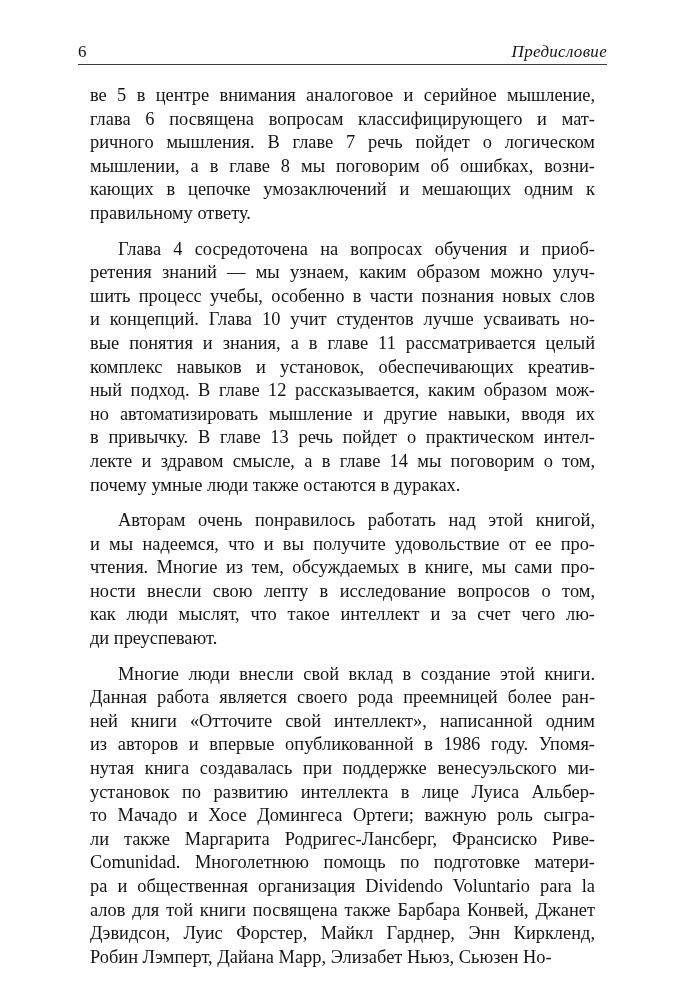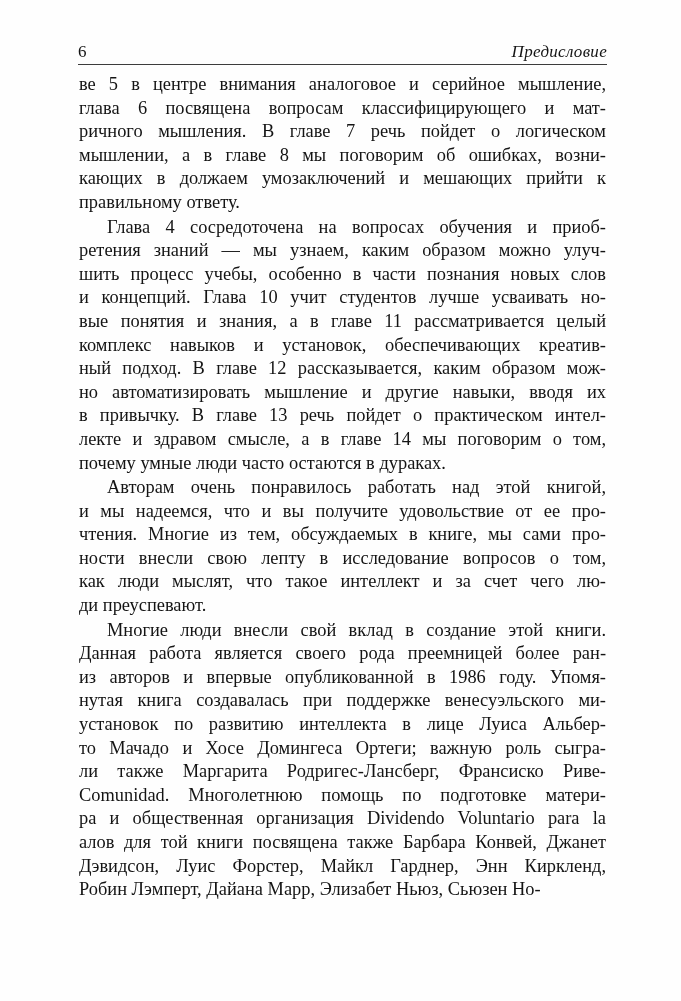--- a/index.html
+++ b/index.html
@@ -44,21 +44,21 @@
     border-top: 1.6px solid #3c3c3c;
   }
   .body-text {
     position: absolute;
     top: 72px;
     left: 78px;
     width: 529px;
     font-size: 18.4px;
   }
   .paragraph {
-    margin: 1px;
+    margin: 12px;
     padding: 0;
   }
   .line {
     height: 23.6px;
     line-height: 23.6px;
     text-align: justify;
     text-align-last: justify;
     overflow: hidden;
     white-space: nowrap;
   }
@@ -80,47 +80,48 @@
     <span class="page-number">6</span>
     <span class="running-title">Предисловие</span>
   </div>
   <div class="header-rule"></div>
   <div class="body-text">
       <div class="paragraph">
         <div class="line justified">ве 5 в центре внимания аналоговое и серийное мышление,</div>
         <div class="line justified">глава 6 посвящена вопросам классифицирующего и мат-</div>
         <div class="line justified">ричного мышления. В главе 7 речь пойдет о логическом</div>
         <div class="line justified">мышлении, а в главе 8 мы поговорим об ошибках, возни-</div>
-        <div class="line justified">кающих в должаем умозаключений и мешающих прийти к</div>
+        <div class="line justified">кающих в цепочке умозаключений и мешающих одним к</div>
         <div class="line justified last">правильному ответу.</div>
       </div>
       <div class="paragraph">
         <div class="line justified indent">Глава 4 сосредоточена на вопросах обучения и приоб-</div>
         <div class="line justified">ретения знаний — мы узнаем, каким образом можно улуч-</div>
         <div class="line justified">шить процесс учебы, особенно в части познания новых слов</div>
         <div class="line justified">и концепций. Глава 10 учит студентов лучше усваивать но-</div>
         <div class="line justified">вые понятия и знания, а в главе 11 рассматривается целый</div>
         <div class="line justified">комплекс навыков и установок, обеспечивающих креатив-</div>
         <div class="line justified">ный подход. В главе 12 рассказывается, каким образом мож-</div>
         <div class="line justified">но автоматизировать мышление и другие навыки, вводя их</div>
         <div class="line justified">в привычку. В главе 13 речь пойдет о практическом интел-</div>
         <div class="line justified">лекте и здравом смысле, а в главе 14 мы поговорим о том,</div>
-        <div class="line justified last">почему умные люди часто остаются в дураках.</div>
+        <div class="line justified last">почему умные люди также остаются в дураках.</div>
       </div>
       <div class="paragraph">
         <div class="line justified indent">Авторам очень понравилось работать над этой книгой,</div>
         <div class="line justified">и мы надеемся, что и вы получите удовольствие от ее про-</div>
         <div class="line justified">чтения. Многие из тем, обсуждаемых в книге, мы сами про-</div>
         <div class="line justified">ности внесли свою лепту в исследование вопросов о том,</div>
         <div class="line justified">как люди мыслят, что такое интеллект и за счет чего лю-</div>
         <div class="line justified last">ди преуспевают.</div>
       </div>
       <div class="paragraph">
         <div class="line justified indent">Многие люди внесли свой вклад в создание этой книги.</div>
         <div class="line justified">Данная работа является своего рода преемницей более ран-</div>
+        <div class="line justified">ней книги «Отточите свой интеллект», написанной одним</div>
         <div class="line justified">из авторов и впервые опубликованной в 1986 году. Упомя-</div>
         <div class="line justified">нутая книга создавалась при поддержке венесуэльского ми-</div>
         <div class="line justified">установок по развитию интеллекта в лице Луиса Альбер-</div>
         <div class="line justified">то Мачадо и Хосе Домингеса Ортеги; важную роль сыгра-</div>
         <div class="line justified">ли также Маргарита Родригес-Лансберг, Франсиско Риве-</div>
         <div class="line justified">Comunidad. Многолетнюю помощь по подготовке матери-</div>
         <div class="line justified">ра и общественная организация Dividendo Voluntario para la</div>
         <div class="line justified">алов для той книги посвящена также Барбара Конвей, Джанет</div>
         <div class="line justified">Дэвидсон, Луис Форстер, Майкл Гарднер, Энн Киркленд,</div>
         <div class="line justified last">Робин Лэмперт, Дайана Марр, Элизабет Ньюз, Сьюзен Но-</div>

